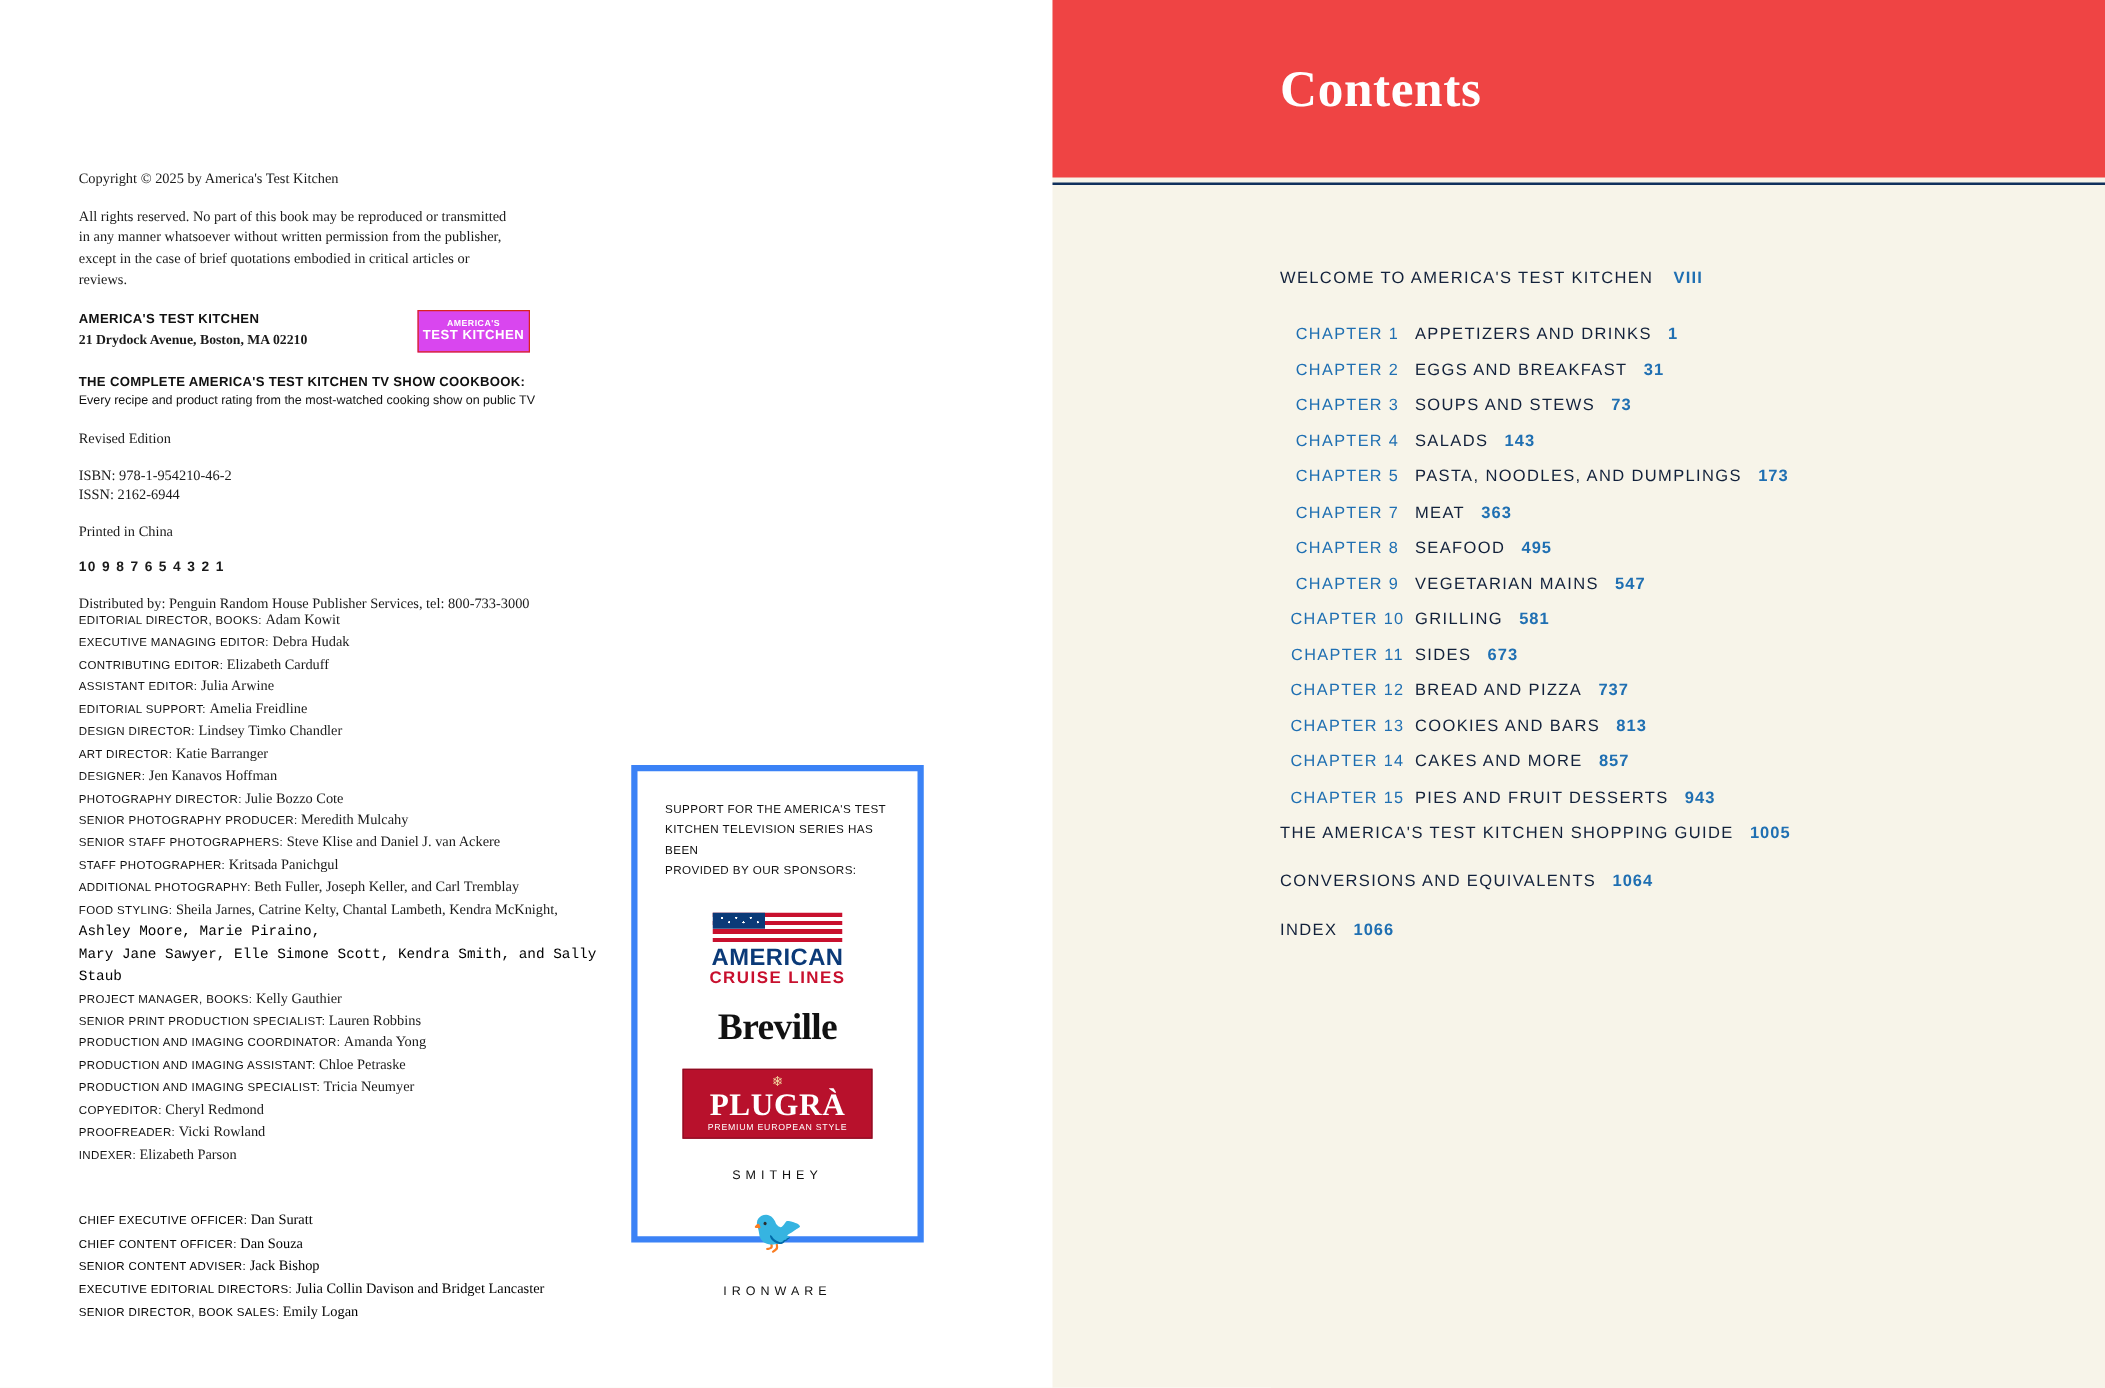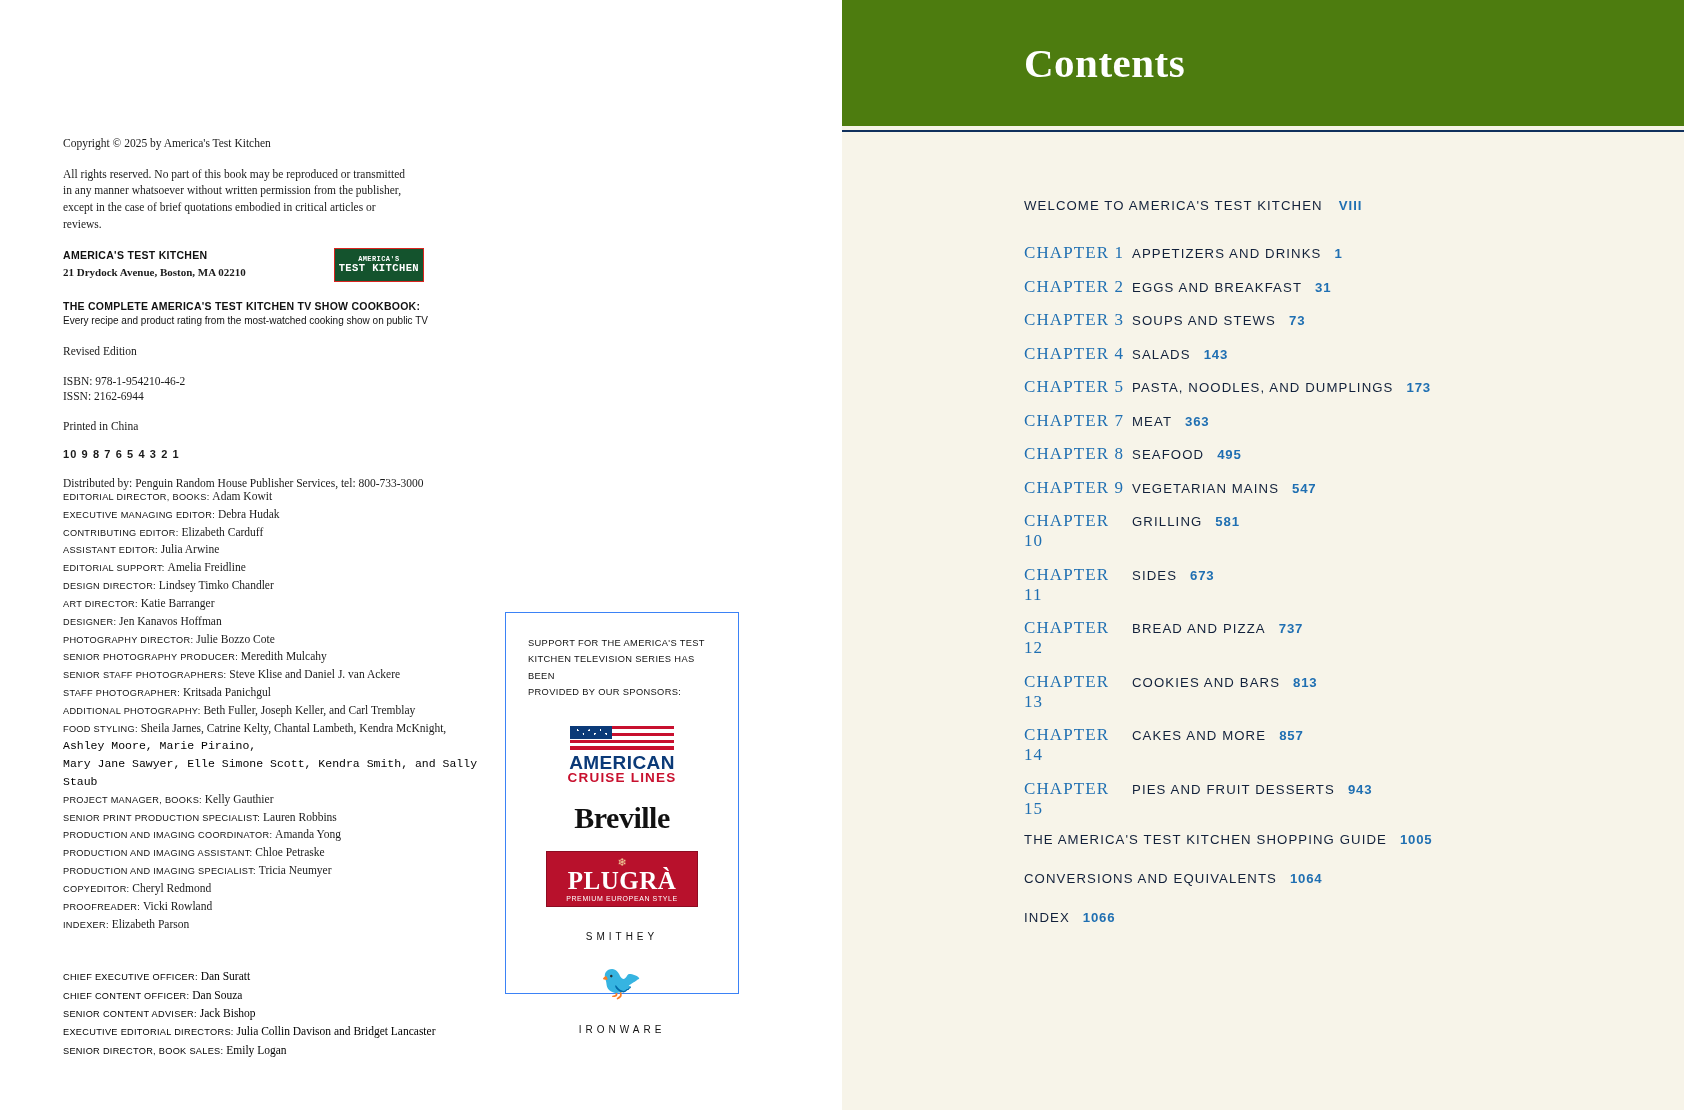--- a/index.html
+++ b/index.html
@@ -63,23 +63,23 @@
   }
   .atk-addr {
     font-family: "Liberation Serif", serif;
     font-size: 11px;
     line-height: 1.5;
     font-weight: bold;
   }
   .atk-logo {
     width: 88px;
     height: 32px;
-    background: #14532d;
+    background: #d946ef;
     color: #ffffff;
-    font-family: Liberation Mono, monospace;
+    font-family: Liberation Sans, sans-serif;
     display: flex;
     flex-direction: column;
     align-items: center;
     justify-content: center;
     line-height: 1.05;
     border: 1px solid #d9241f;
   }
   .atk-logo .l1 {
     font-size: 7px;
     font-weight: bold;
@@ -150,21 +150,21 @@
     text-transform: uppercase;
   }
 
   
   .sponsor-box {
     position: absolute;
     left: 505px;
     top: 612px;
     width: 234px;
     height: 382px;
-    border: 1px solid #3b82f6;
+    border: 5px solid #3b82f6;
     box-sizing: border-box;
     padding: 22px 22px 0 22px;
     background: #fff;
   }
   .sponsor-text {
     font-family: "Liberation Sans", sans-serif;
     font-size: 9.3px;
     letter-spacing: 0.35px;
     line-height: 1.75;
     color: #111;
@@ -294,22 +294,22 @@
 
   
   .page-right {
     width: 842px;
     height: 1110px;
     background: #f7f4e9;
     position: relative;
     box-sizing: border-box;
   }
   .contents-header {
-    height: 126px;
-    background: #4d7c0f;
+    height: 142px;
+    background: #ef4444;
     display: flex;
     align-items: center;
     padding-left: 182px;
     box-sizing: border-box;
   }
   .contents-title {
     font-family: "Liberation Serif", serif;
     color: #ffffff;
     font-size: 41px;
     font-weight: bold;
@@ -337,26 +337,27 @@
     color: #1f6fb2;
     font-weight: bold;
     letter-spacing: 1px;
   }
   .toc-row {
     display: flex;
     align-items: baseline;
     margin-bottom: 13.5px;
   }
   .toc-ch {
-    font-family: Liberation Serif, serif;
-    font-size: 17px;
+    font-family: Liberation Sans, sans-serif;
+    font-size: 13px;
     letter-spacing: 1.1px;
     color: #1f6fb2;
     width: 108px;
     flex: 0 0 108px;
+    text-align: center;
   }
   .toc-name {
     font-family: "Liberation Sans", sans-serif;
     font-size: 13.2px;
     letter-spacing: 1.1px;
     color: #12213b;
   }
   .toc-pg {
     font-family: "Liberation Sans", sans-serif;
     font-size: 13.2px;

